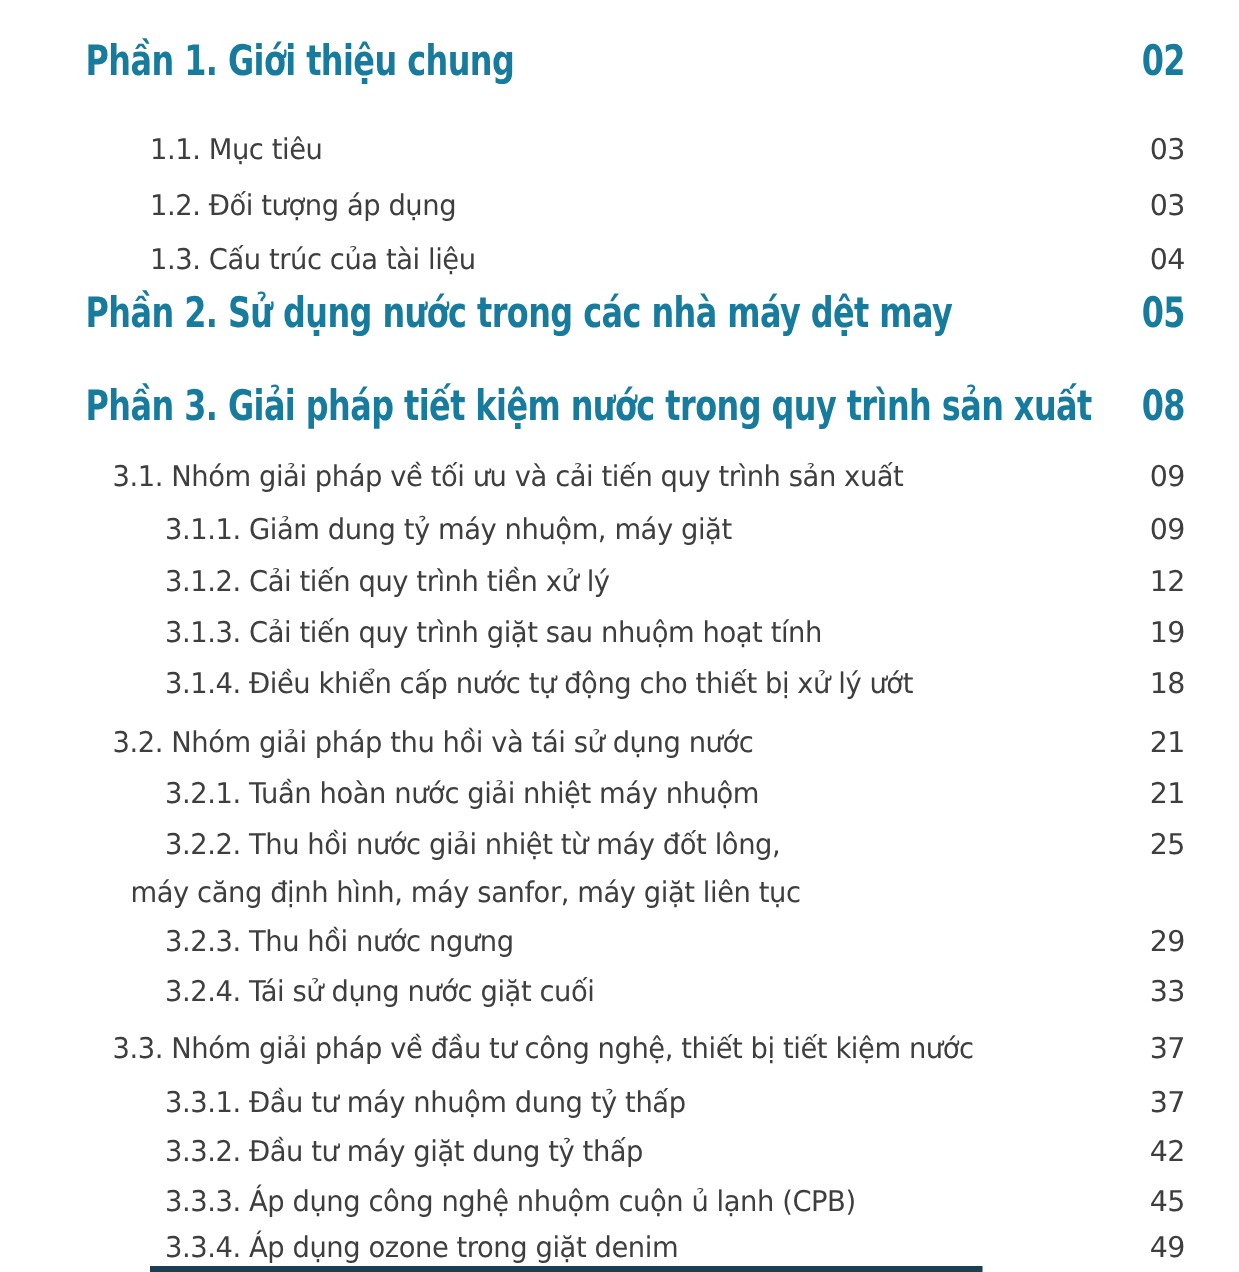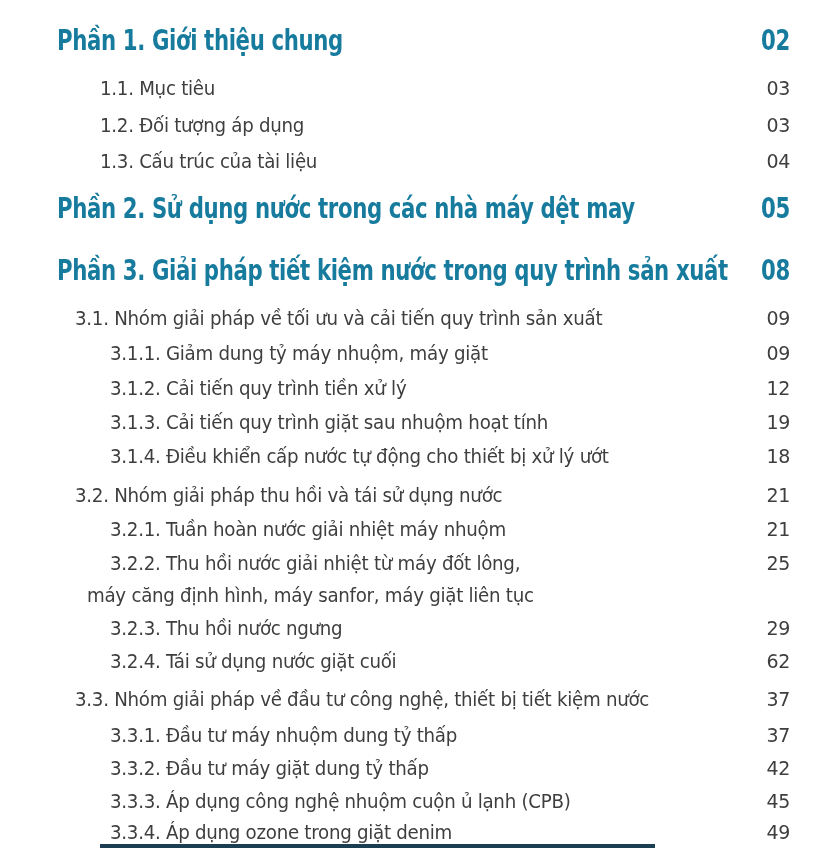--- a/index.html
+++ b/index.html
@@ -41,21 +41,21 @@
   .row.item .lbl,
   .row.item .pg{
     font-size:19px;
     font-weight:400;
     color:#3e3e3e;
     letter-spacing:-0.3px;
   }
   .row.item .lbl{transform:scaleX(0.96);transform-origin:left top;}
   
   .row.heading{left:57px;}
-  .row.lvl-1a{left:100px;}   
+  .row.lvl-1a{left:100px;margin-top:12px;}   
   .row.lvl-g{left:75px;}     
   .row.lvl-s{left:110px;text-align:center;}    
   .row.lvl-cont{left:87px;}  
   .footer-bar{
     position:absolute;
     left:100px;bottom:0;
     width:555px;height:4px;
     background:#1c3e52;
   }
 </style>
@@ -126,21 +126,21 @@
   </div>
   <div class="row item lvl-cont" style="top:584px">
     <span class="lbl">máy căng định hình, máy sanfor, máy giặt liên tục</span>
   </div>
   <div class="row item lvl-s" style="top:617px">
     <span class="lbl">3.2.3. Thu hồi nước ngưng</span>
     <span class="pg">29</span>
   </div>
   <div class="row item lvl-s" style="top:650px">
     <span class="lbl">3.2.4. Tái sử dụng nước giặt cuối</span>
-    <span class="pg">62</span>
+    <span class="pg">33</span>
   </div>
 
   <div class="row item lvl-g" style="top:688px">
     <span class="lbl">3.3. Nhóm giải pháp về đầu tư công nghệ, thiết bị tiết kiệm nước</span>
     <span class="pg">37</span>
   </div>
   <div class="row item lvl-s" style="top:724px">
     <span class="lbl">3.3.1. Đầu tư máy nhuộm dung tỷ thấp</span>
     <span class="pg">37</span>
   </div>

